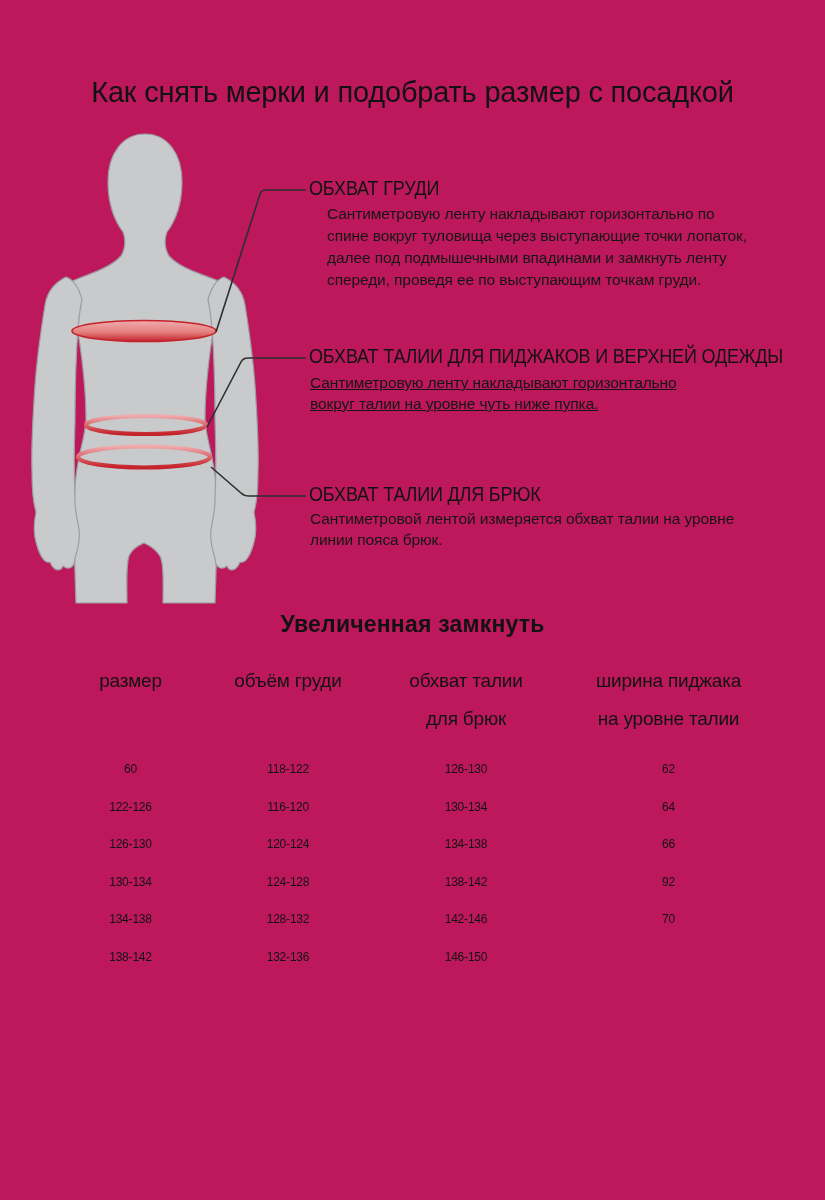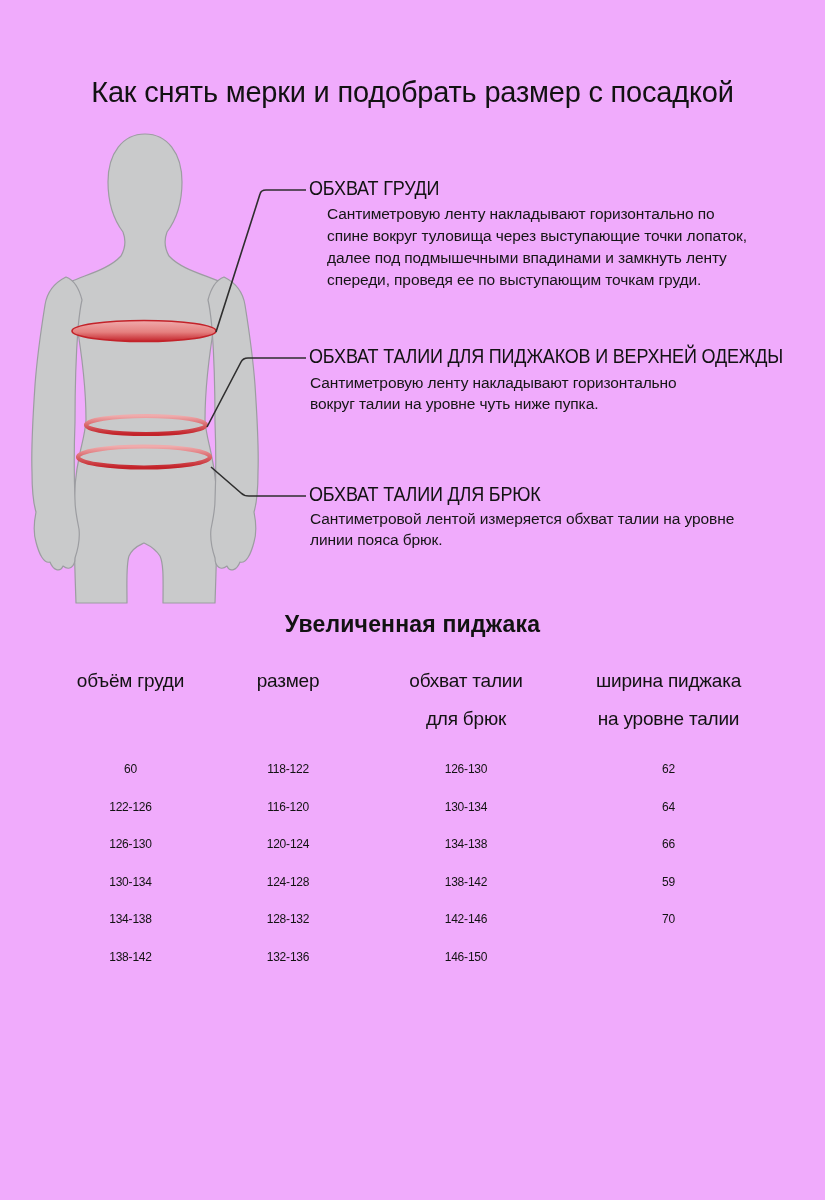--- a/index.html
+++ b/index.html
@@ -1,19 +1,19 @@
 <!DOCTYPE html>
 <html><head>
 <meta charset="utf-8">
 <style>
   html,body{margin:0;padding:0;background:#fff;}
   .page{
     position:relative;
     width:825px;height:1200px;
-    background:#f0abfc;
+    background:#be185d;
     font-family:"Liberation Sans",sans-serif;
     color:#121212;
     overflow:hidden;
   }
   .main-title{
     position:absolute;top:76px;left:0;width:825px;
     margin:0;text-align:center;
     font-size:29px;font-weight:400;letter-spacing:-0.2px;
   }
   .figure-wrap{position:absolute;left:20px;top:130px;width:290px;height:480px;}
@@ -22,21 +22,21 @@
     transform:scaleX(0.9);transform-origin:left top;letter-spacing:-0.2px;
   }
   #mh1{left:309px;top:177px;}
   #mh2{left:309px;top:345px;}
   #mh3{left:309px;top:483px;}
   .m-desc{
     position:absolute;font-size:15.5px;line-height:22px;
     white-space:pre-line;letter-spacing:-0.1px;color:#151515;
   }
   #md1{left:312px;top:203px;margin-left:15px;}
-  #md2{left:310px;top:372px;line-height:21px;}
+  #md2{left:310px;top:372px;line-height:21px;text-decoration:underline;}
   #md3{left:310px;top:508px;line-height:21px;}
   .table-title{
     position:absolute;top:611px;left:0;width:825px;
     text-align:center;font-size:23px;font-weight:700;letter-spacing:0.2px;
   }
   .size-grid{
     position:absolute;left:55px;top:670px;
     display:grid;
     grid-template-columns:151px 164px 192px 213px;
     grid-template-rows:38px 34px repeat(6,37.6px);
@@ -114,25 +114,25 @@
 спереди, проведя ее по выступающим точкам груди.</div>
 
   <div class="m-heading" id="mh2">ОБХВАТ ТАЛИИ ДЛЯ ПИДЖАКОВ И ВЕРХНЕЙ ОДЕЖДЫ</div>
   <div class="m-desc" id="md2">Сантиметровую  ленту накладывают горизонтально
 вокруг талии на уровне чуть ниже пупка.</div>
 
   <div class="m-heading" id="mh3">ОБХВАТ ТАЛИИ ДЛЯ БРЮК</div>
   <div class="m-desc" id="md3">Сантиметровой лентой измеряется обхват талии на уровне
 линии пояса брюк.</div>
 
-  <div class="table-title">Увеличенная пиджака</div>
+  <div class="table-title">Увеличенная замкнуть</div>
 
   <div class="size-grid">
+    <div class="cell hcell">размер</div>
     <div class="cell hcell">объём груди</div>
-    <div class="cell hcell">размер</div>
     <div class="cell hcell">обхват талии</div>
     <div class="cell hcell">ширина пиджака</div>
 
     <div class="cell hcell"></div>
     <div class="cell hcell"></div>
     <div class="cell hcell">для брюк</div>
     <div class="cell hcell">на уровне талии</div>
 
     <div class="cell dcell">60</div>
     <div class="cell dcell">118-122</div>
@@ -146,21 +146,21 @@
     <div class="cell dcell">64</div>
     <div class="cell dcell">126-130</div>
     <div class="cell dcell">120-124</div>
     <div class="cell dcell">134-138</div>
 
     <div class="cell dcell">66</div>
     <div class="cell dcell">130-134</div>
     <div class="cell dcell">124-128</div>
     <div class="cell dcell">138-142</div>
 
-    <div class="cell dcell">59</div>
+    <div class="cell dcell">92</div>
     <div class="cell dcell">134-138</div>
     <div class="cell dcell">128-132</div>
     <div class="cell dcell">142-146</div>
 
     <div class="cell dcell">70</div>
     <div class="cell dcell">138-142</div>
     <div class="cell dcell">132-136</div>
     <div class="cell dcell">146-150</div>
   </div>
 

